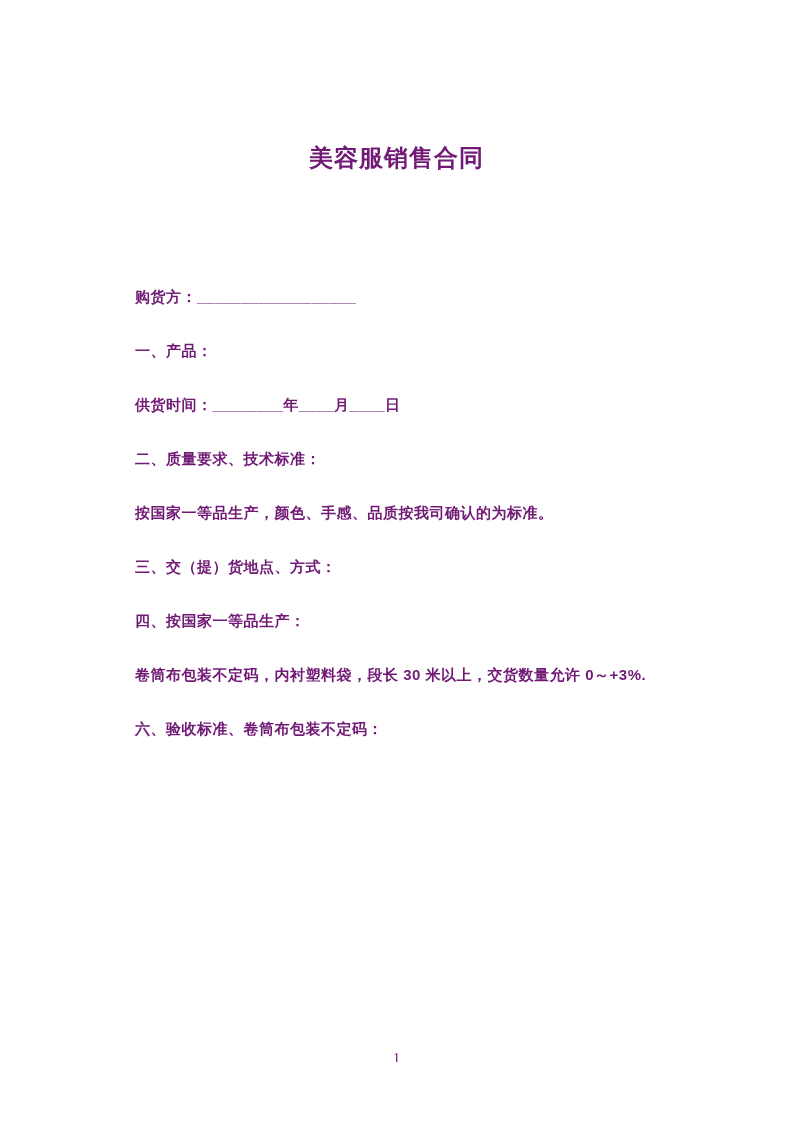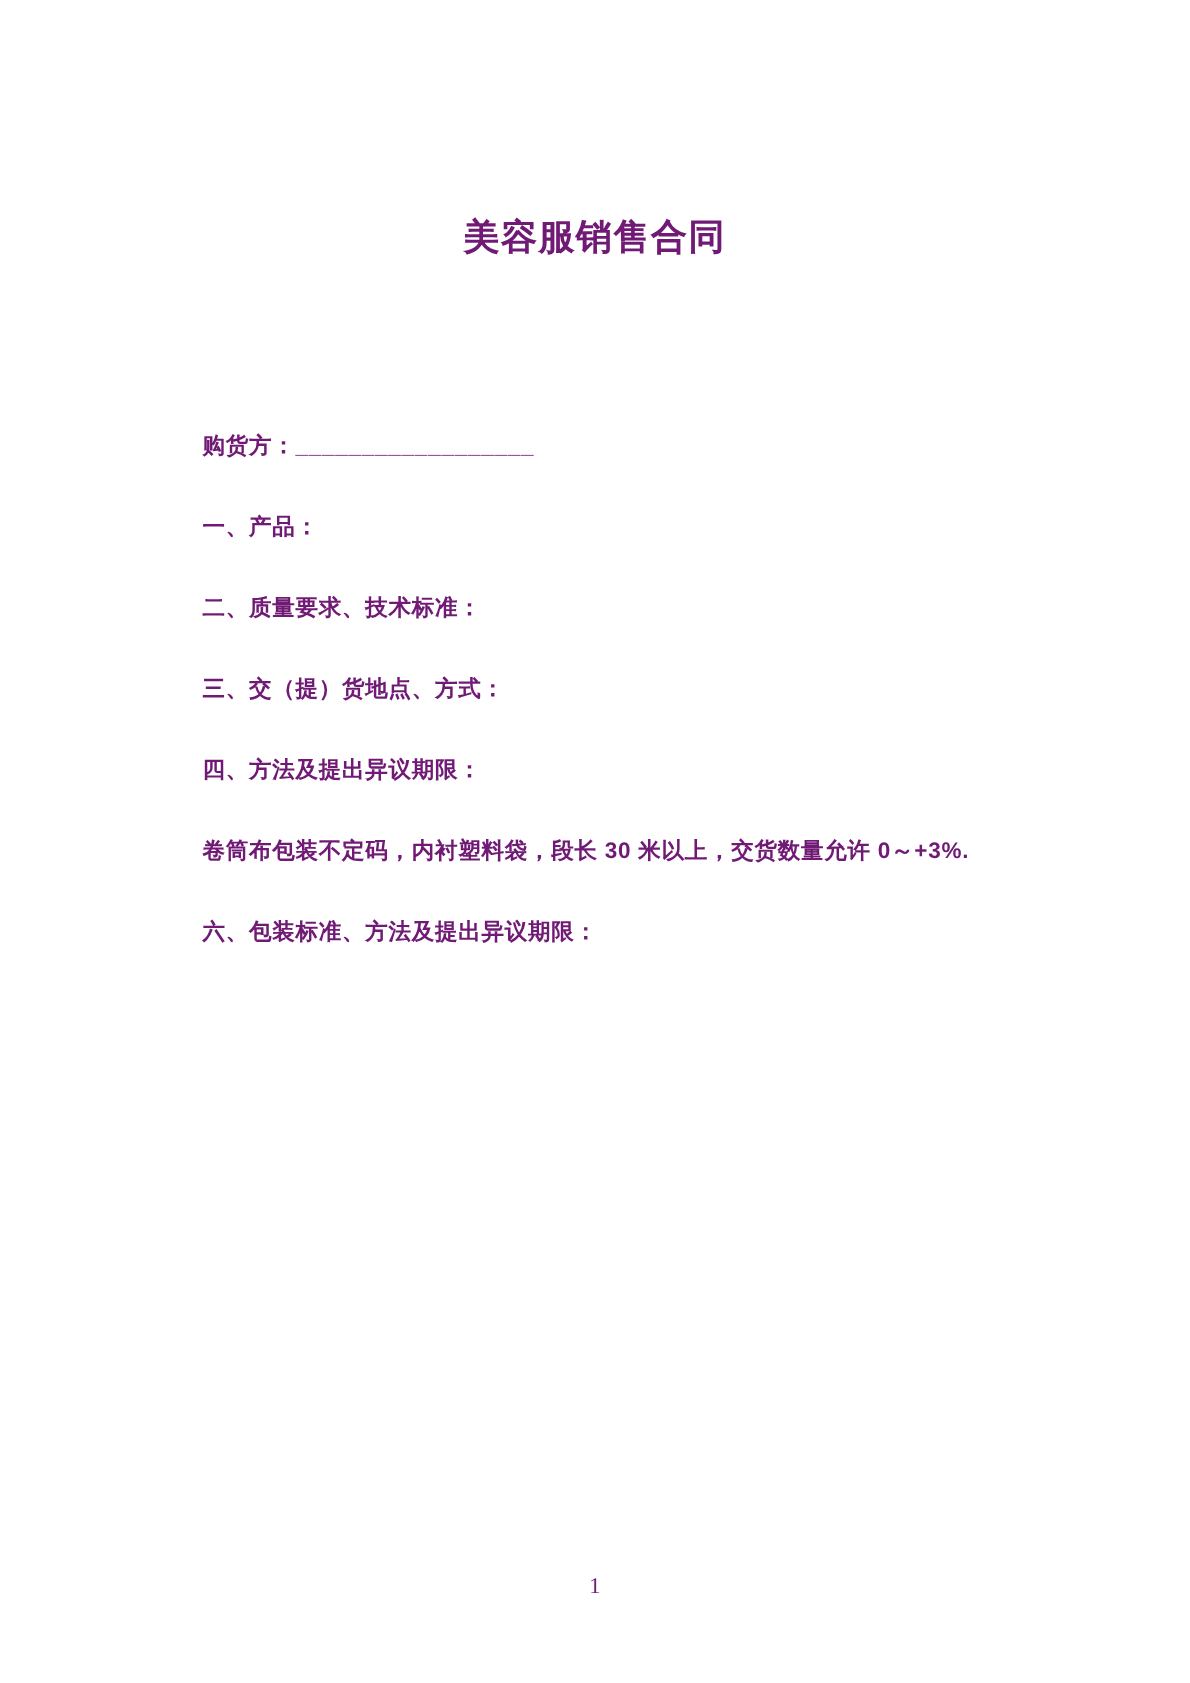--- a/index.html
+++ b/index.html
@@ -58,22 +58,24 @@
 </head>
 <body>
 
 <div class="page">
 
   <h1 class="doc-title">美容服销售合同</h1>
 
   <div class="content">
     <p>购货方：__________________</p>
     <p>一、产品：</p>
+    <p>供货时间：________年____月____日</p>
     <p>二、质量要求、技术标准：</p>
+    <p>按国家一等品生产，颜色、手感、品质按我司确认的为标准。</p>
     <p>三、交（提）货地点、方式：</p>
-    <p>四、方法及提出异议期限：</p>
+    <p>四、按国家一等品生产：</p>
     <p>卷筒布包装不定码，内衬塑料袋，段长 30 米以上，交货数量允许 0～+3%.</p>
-    <p>六、包装标准、方法及提出异议期限：</p>
+    <p>六、验收标准、卷筒布包装不定码：</p>
   </div>
 
   <div class="footer">1</div>
 
 </div>
 
 </body></html>

